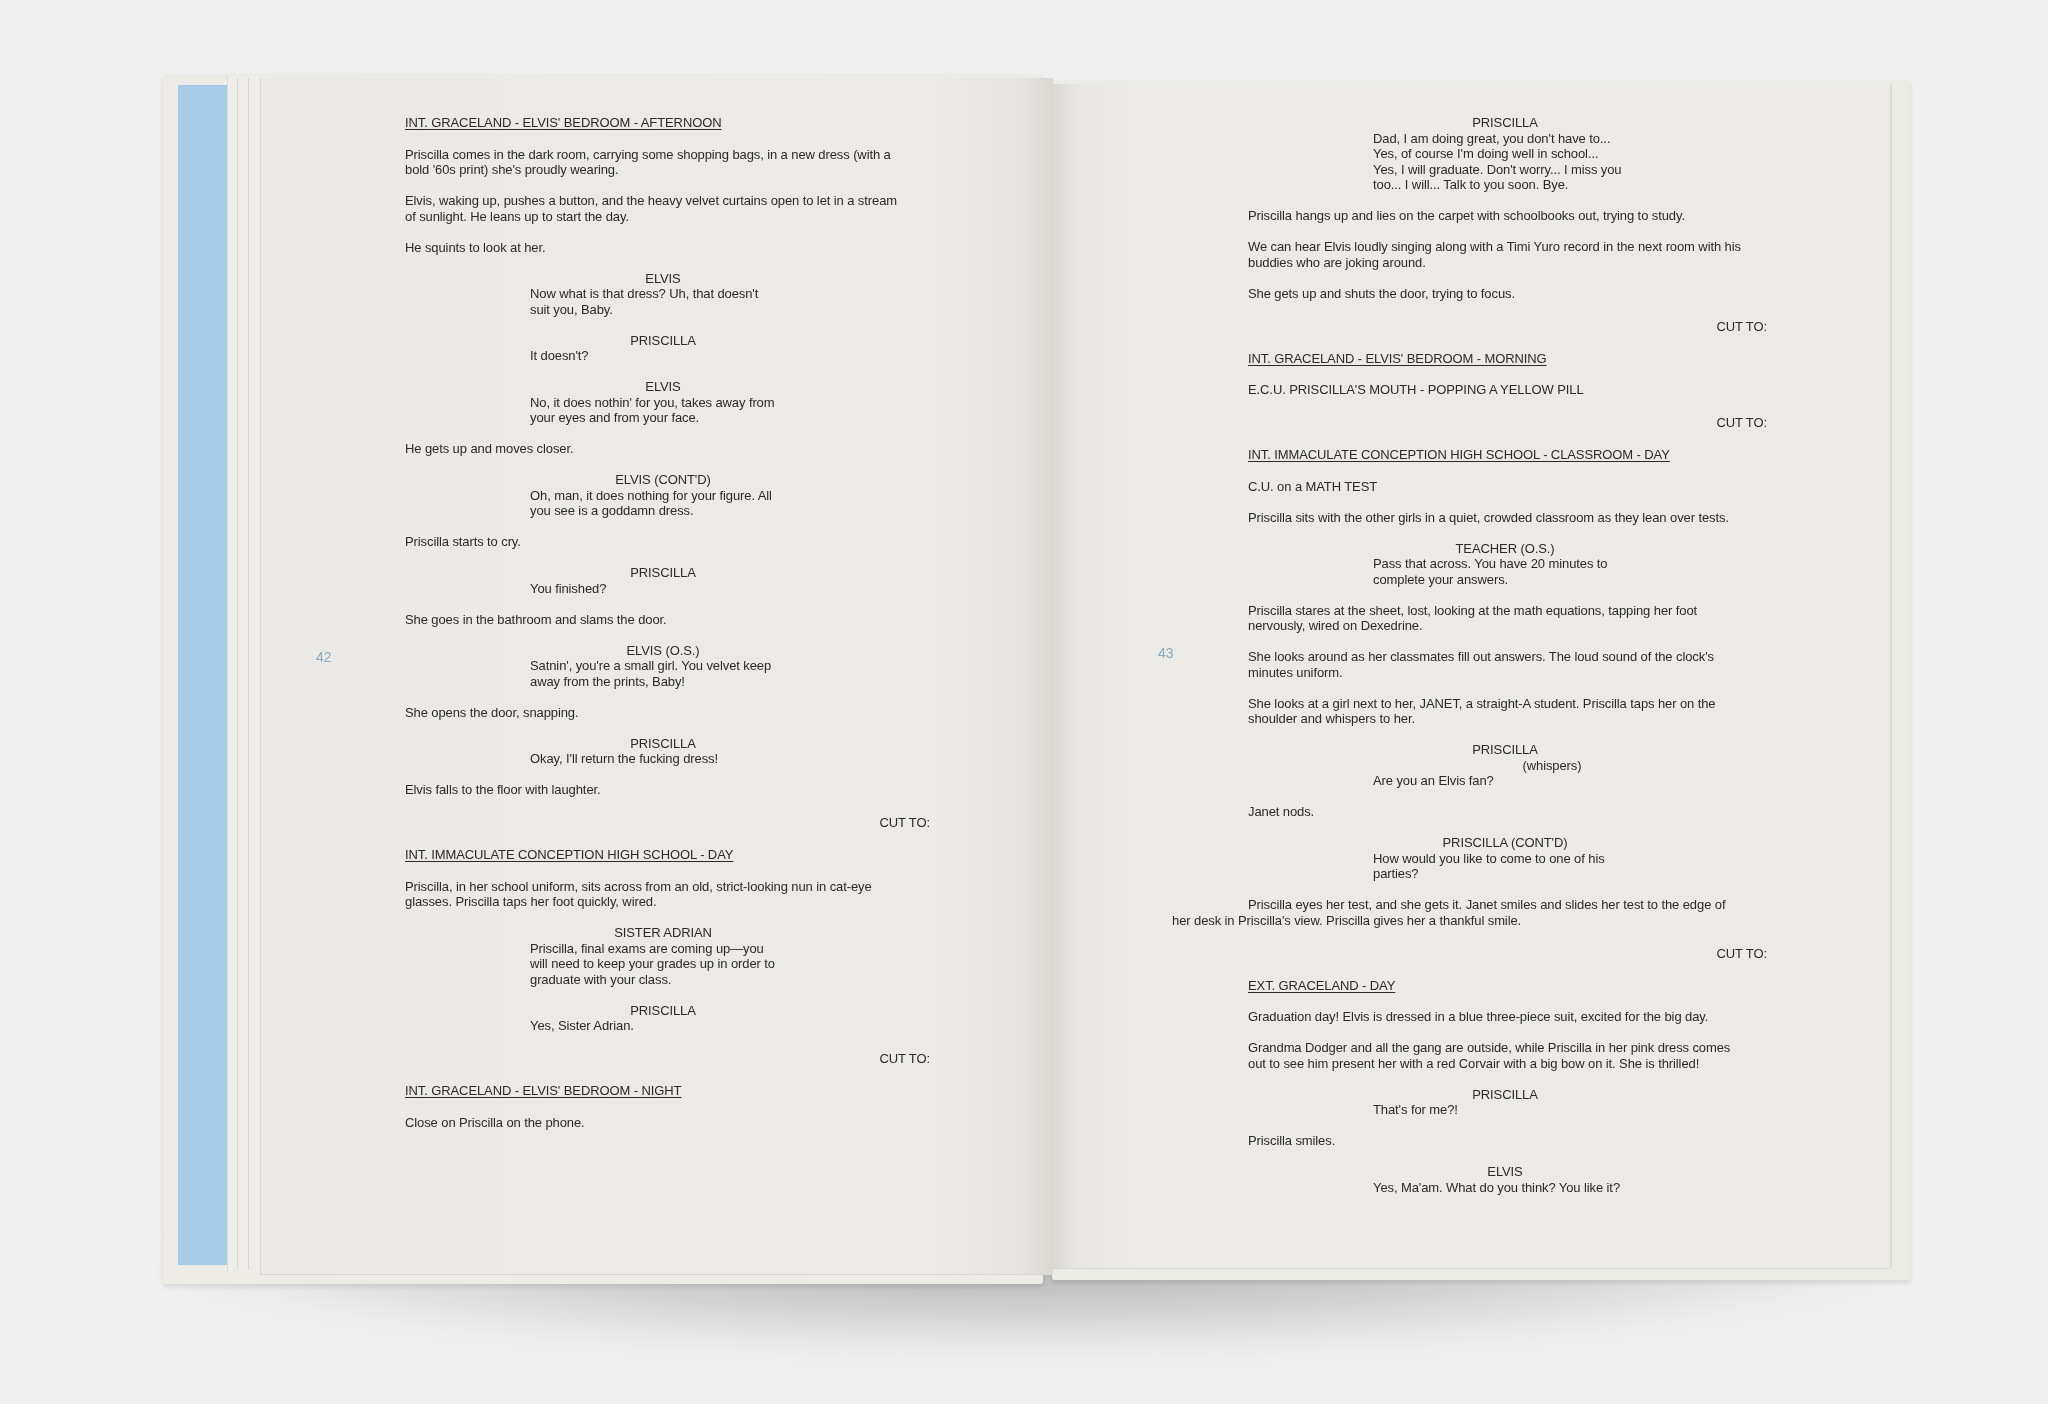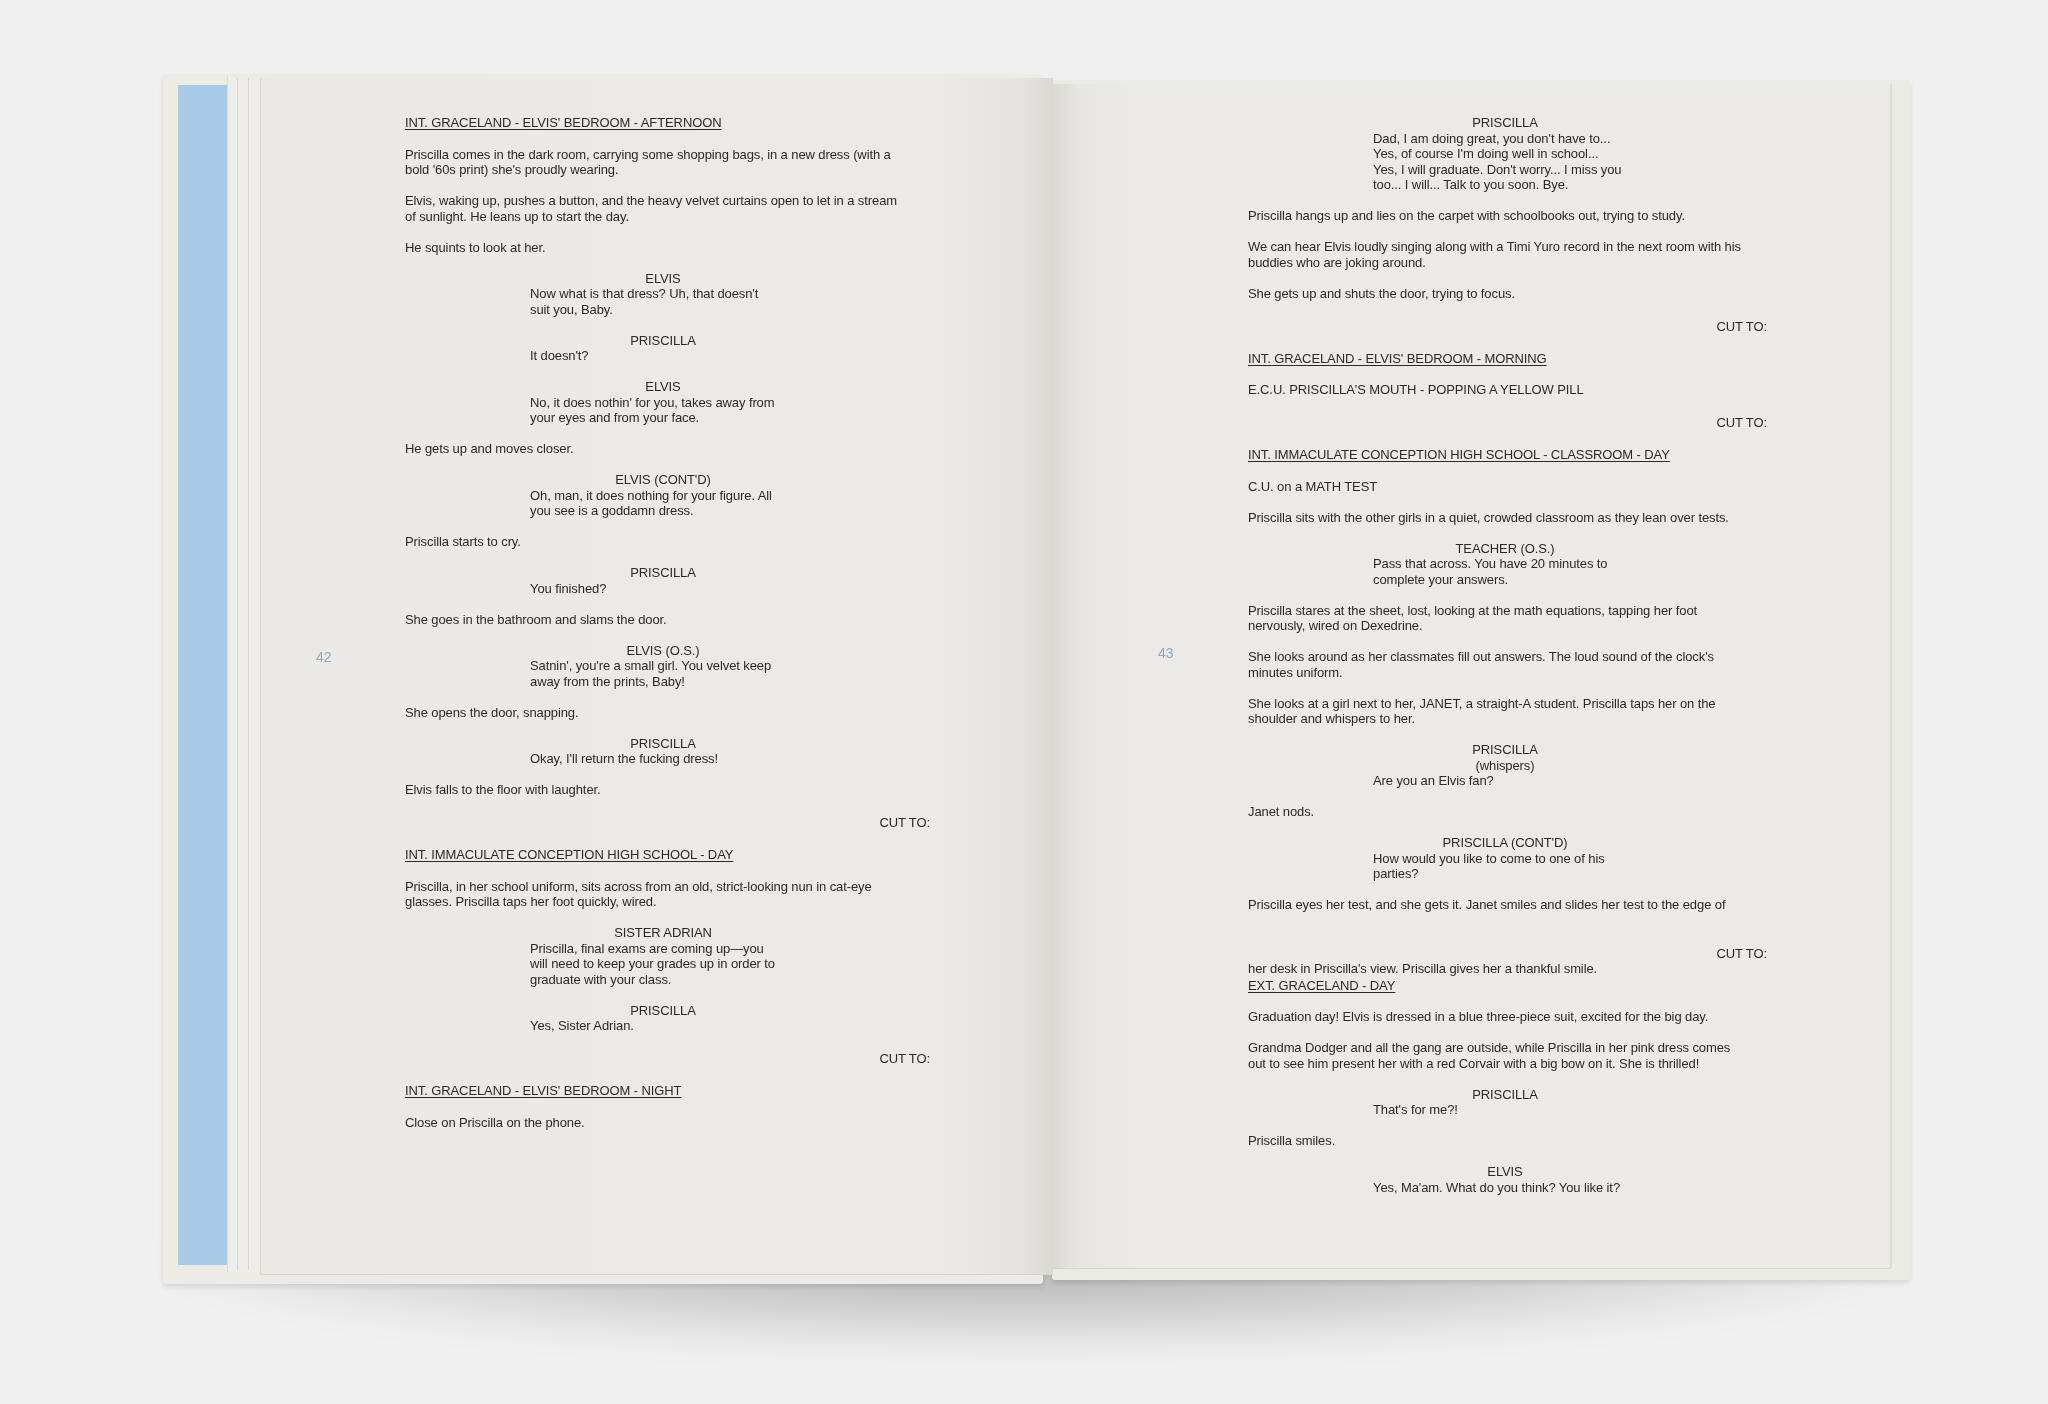--- a/index.html
+++ b/index.html
@@ -145,28 +145,28 @@
     <div class="t center" style="left: 1505px; top: 540.5px;">TEACHER (O.S.)</div>
     <div class="t " style="left: 1373px; top: 556px;">Pass that across. You have 20 minutes to</div>
     <div class="t " style="left: 1373px; top: 571.5px;">complete your answers.</div>
     <div class="t " style="left: 1248px; top: 602.5px;">Priscilla stares at the sheet, lost, looking at the math equations, tapping her foot</div>
     <div class="t " style="left: 1248px; top: 618px;">nervously, wired on Dexedrine.</div>
     <div class="t " style="left: 1248px; top: 649px;">She looks around as her classmates fill out answers. The loud sound of the clock's</div>
     <div class="t " style="left: 1248px; top: 664.5px;">minutes uniform.</div>
     <div class="t " style="left: 1248px; top: 695.5px;">She looks at a girl next to her, JANET, a straight-A student. Priscilla taps her on the</div>
     <div class="t " style="left: 1248px; top: 711px;">shoulder and whispers to her.</div>
     <div class="t center" style="left: 1505px; top: 742px;">PRISCILLA</div>
-    <div class="t center" style="left: 1505px; top: 757.5px;">(whispers)</div>
+    <div class="t center" style="left: 1552px; top: 757.5px;">(whispers)</div>
     <div class="t " style="left: 1373px; top: 773px;">Are you an Elvis fan?</div>
     <div class="t " style="left: 1248px; top: 804px;">Janet nods.</div>
     <div class="t center" style="left: 1505px; top: 835px;">PRISCILLA (CONT'D)</div>
     <div class="t " style="left: 1373px; top: 850.5px;">How would you like to come to one of his</div>
     <div class="t " style="left: 1373px; top: 866px;">parties?</div>
     <div class="t " style="left: 1248px; top: 897px;">Priscilla eyes her test, and she gets it. Janet smiles and slides her test to the edge of</div>
-    <div class="t " style="left: 1248px; top: 912.5px; margin-top: 48px;">her desk in Priscilla's view. Priscilla gives her a thankful smile.</div>
+    <div class="t " style="left: 1172px; top: 912.5px;">her desk in Priscilla's view. Priscilla gives her a thankful smile.</div>
     <div class="t right" style="left: 1767px; top: 945.5px;">CUT TO:</div>
     <div class="t heading" style="left: 1248px; top: 977.5px;">EXT. GRACELAND - DAY</div>
     <div class="t " style="left: 1248px; top: 1009px;">Graduation day! Elvis is dressed in a blue three-piece suit, excited for the big day.</div>
     <div class="t " style="left: 1248px; top: 1040px;">Grandma Dodger and all the gang are outside, while Priscilla in her pink dress comes</div>
     <div class="t " style="left: 1248px; top: 1055.5px;">out to see him present her with a red Corvair with a big bow on it. She is thrilled!</div>
     <div class="t center" style="left: 1505px; top: 1086.5px;">PRISCILLA</div>
     <div class="t " style="left: 1373px; top: 1102px;">That's for me?!</div>
     <div class="t " style="left: 1248px; top: 1133px;">Priscilla smiles.</div>
     <div class="t center" style="left: 1505px; top: 1164px;">ELVIS</div>
     <div class="t " style="left: 1373px; top: 1179.5px;">Yes, Ma'am. What do you think? You like it?</div>

